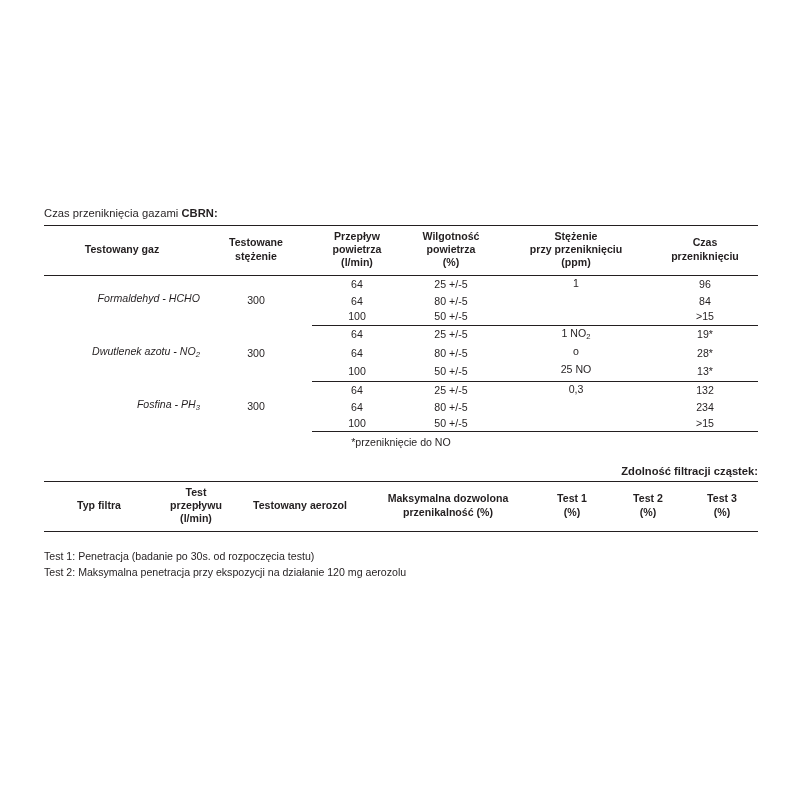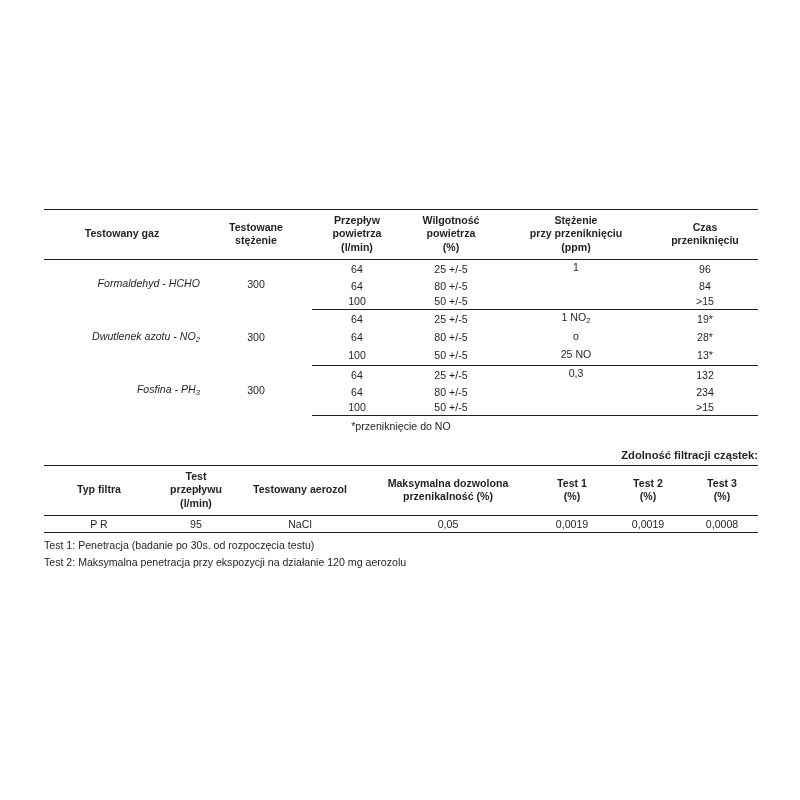--- a/index.html
+++ b/index.html
@@ -92,33 +92,34 @@
   #filter-table { margin-top: 4px; }
   #filter-table thead tr { border-top: 1.6px solid #231f20; border-bottom: 1.6px solid #231f20; }
   #filter-table tbody td {
     height: 16px;
     line-height: 16px;
     font-size: 10.6px;
   }
   #filter-table tbody tr.r1 > td { border-bottom: 1.1px solid #231f20; }
   #filter-table tbody tr.r2 > td { border-bottom: 1.6px solid #231f20; }
 
-  .notes-block { margin-top: 4px; }
+  .notes-block { margin-top: 16px; }
   .notes-block div {
     font-size: 10.6px;
     line-height: 16.3px;
     color: #231f20;
   }
 </style>
 </head>
 <body>
 
 <div class="page">
 
   <div class="intro">
+    <div><span>Czas przeniknięcia gazami </span><span class="b">CBRN:</span></div>
   </div>
 
   <table class="spec" id="gas-table">
     <colgroup>
       <col style="width:156px">
       <col style="width:112px">
       <col style="width:90px">
       <col style="width:98px">
       <col style="width:152px">
       <col style="width:106px">
@@ -260,29 +261,20 @@
           <div>Test 2</div>
           <div>(%)</div>
         </th>
         <th>
           <div>Test 3</div>
           <div>(%)</div>
         </th>
       </tr>
     </thead>
     <tbody>
-      <tr class="r1">
-        <td>P R</td>
-        <td>95</td>
-        <td>NaCl</td>
-        <td>0,05</td>
-        <td>0,0019</td>
-        <td>0,0019</td>
-        <td>0,0008</td>
-      </tr>
     </tbody>
   </table>
 
   <div class="notes-block">
     <div>Test 1: Penetracja (badanie po 30s. od rozpoczęcia testu)</div>
     <div>Test 2: Maksymalna penetracja przy ekspozycji na działanie 120 mg aerozolu</div>
   </div>
 
 </div>
 

